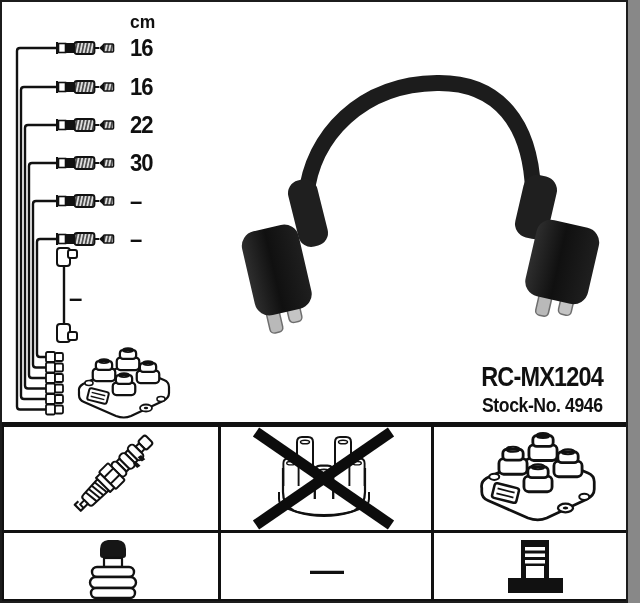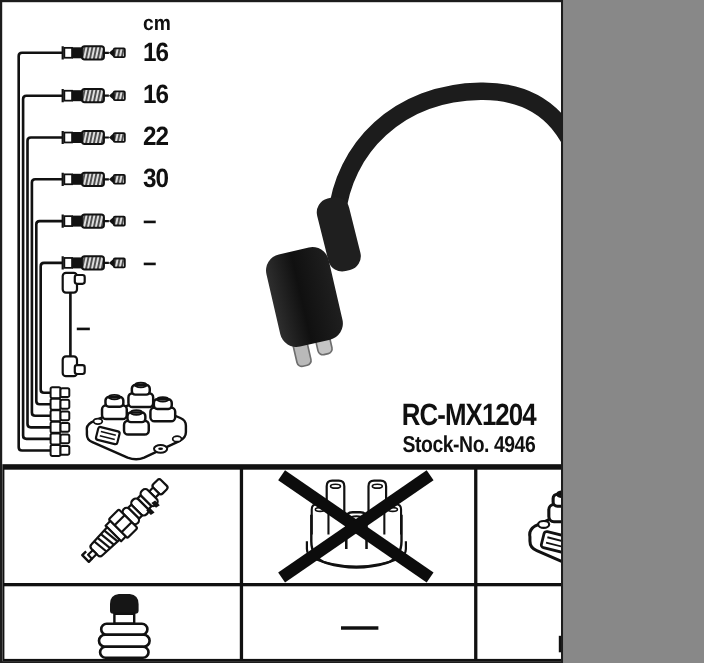--- a/index.html
+++ b/index.html
@@ -1,17 +1,17 @@
 <!DOCTYPE html>
 <html><head>
 <meta charset="utf-8">
 <style>
   html,body{margin:0;padding:0;background:#888;}
   .frame{
-    position:relative;width:512px;height:603px;background:#fff;
+    position:relative;width:628px;height:603px;background:#fff;
     box-sizing:border-box;border:2px solid #1c1c1c;overflow:hidden;
     font-family:"Liberation Sans", sans-serif;color:#111;
   }
   
   .grid{
     position:absolute;left:0;top:420px;width:640px;height:183px;
     background:#111;box-sizing:border-box;
     padding:5px 2px 6px 2px;
     display:grid;
     grid-template-columns:214px 210px auto;

